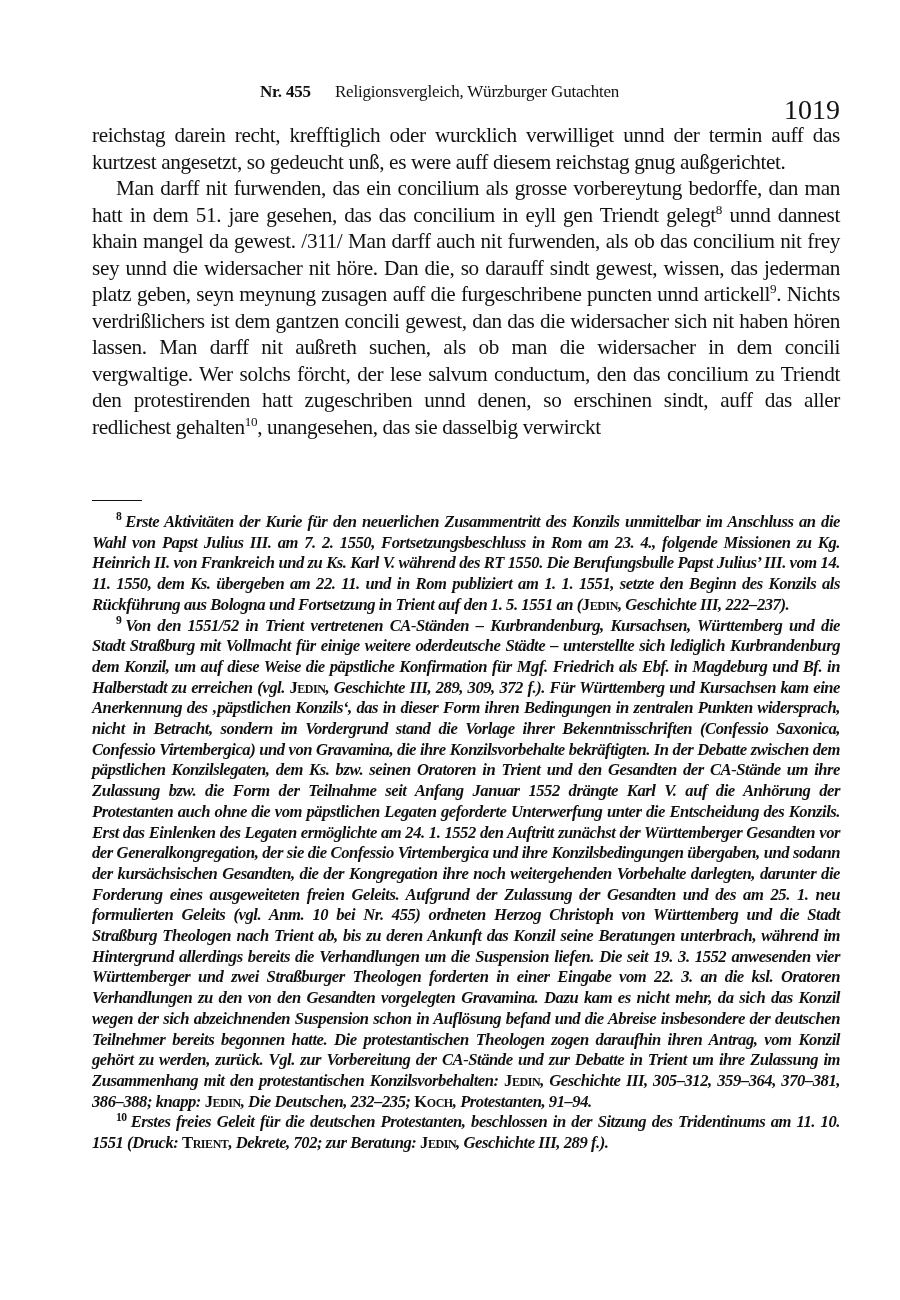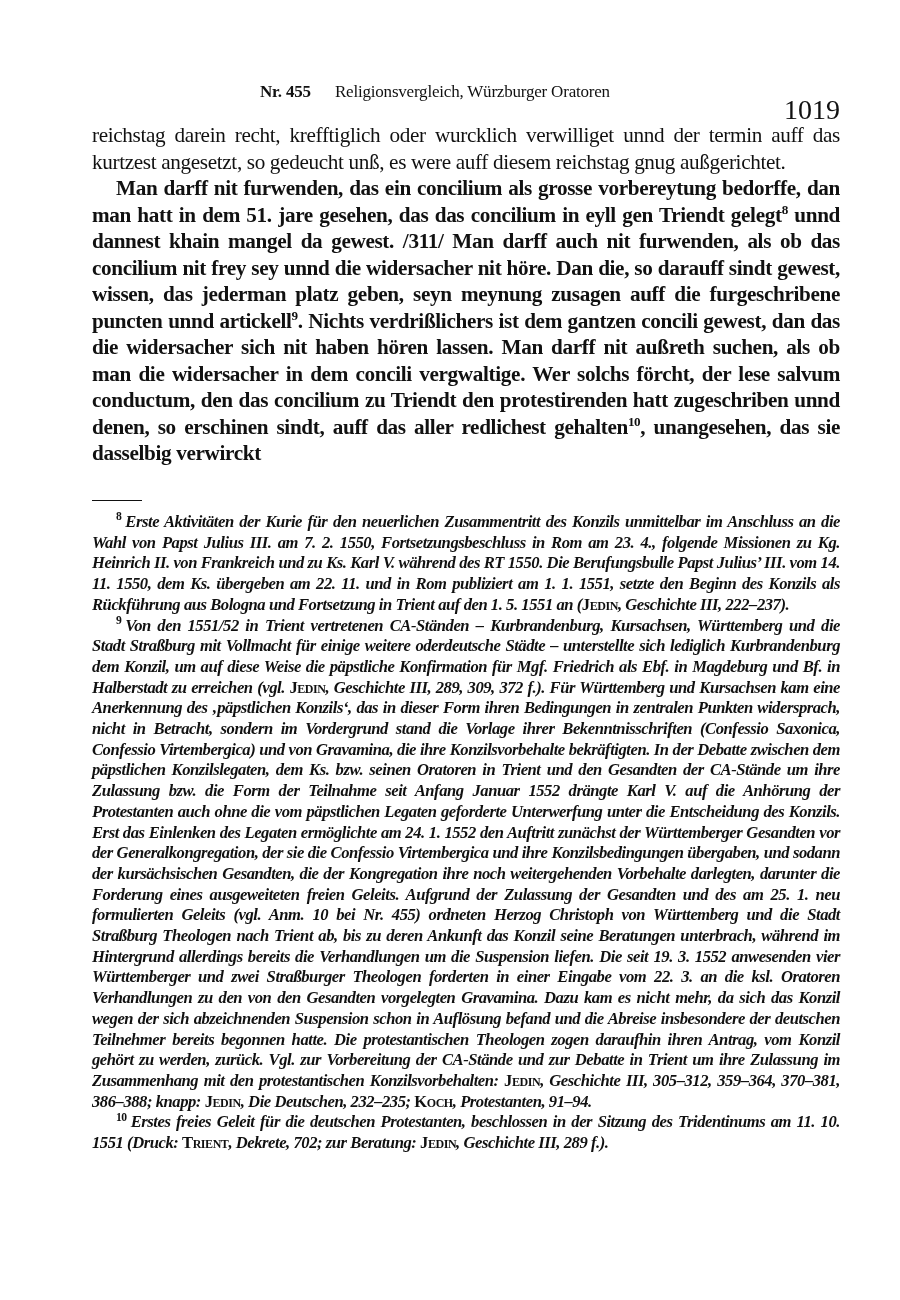--- a/index.html
+++ b/index.html
@@ -7,38 +7,38 @@
   .page { position: absolute; left: 92px; top: 0; width: 748px; }
   .header { position: absolute; top: 78px; left: 0; width: 748px; height: 26px;
     font-family: "Liberation Serif", serif; font-size: 17px; }
   .header .title { position: absolute; left: 168px; top: 4px; white-space: nowrap; letter-spacing: -0.2px; }
   .header .num { margin-right: 20px; font-weight: bold; }
   .header .pageno { position: absolute; right: 0; top: 16px; font-size: 28px; margin-left: 16px; }
   .body { position: absolute; top: 122px; left: 0; width: 748px;
     font-family: "Liberation Serif", serif; font-size: 21.2px; line-height: 26.5px;
     text-align: justify; letter-spacing: -0.35px; }
   .body p { margin: 0; }
-  .body p.indent { text-indent: 24px; font-weight: bold; }
+  .body p.indent { text-indent: 24px; }
   sup { font-size: 0.62em; line-height: 0; vertical-align: super; }
   .rule { position: absolute; top: 500px; left: 0; width: 50px; border-top: 1.2px solid #111; }
   .notes { position: absolute; top: 512px; left: 0; width: 748px;
     font-family: "Liberation Serif", serif; font-style: italic; font-size: 16.6px; line-height: 20.7px;
     text-align: justify; letter-spacing: -0.45px; }
   .notes p { margin: 0; text-indent: 24px; font-weight: bold; }
   .notes .fn { font-style: normal; font-size: 0.7em; vertical-align: super; line-height: 0; margin-right: 4px; }
   .sc { font-style: normal; font-variant: small-caps; }
 </style>
 </head>
 <body>
 
 <div class="page">
   <div class="header">
     <div class="title">
       <span class="num">Nr. 455</span>
-      <span>Religionsvergleich, Würzburger Oratoren</span>
+      <span>Religionsvergleich, Würzburger Gutachten</span>
     </div>
     <div class="pageno">1019</div>
   </div>
 
   <div class="body">
     <p>reichstag darein recht, krefftiglich oder wurcklich verwilliget unnd der termin auff das kurtzest angesetzt, so gedeucht unß, es were auff diesem reichstag gnug außgerichtet.</p>
     <p class="indent"><span>Man darff nit furwenden, das ein concilium als grosse vorbereytung bedorffe, dan man hatt in dem 51. jare gesehen, das das concilium in eyll gen Triendt gelegt</span><sup>8</sup><span> unnd dannest khain mangel da gewest. /311/ Man darff auch nit furwenden, als ob das concilium nit frey sey unnd die widersacher nit höre. Dan die, so darauff sindt gewest, wissen, das jederman platz geben, seyn meynung zusagen auff die furgeschribene puncten unnd artickell</span><sup>9</sup><span>. Nichts verdrißlichers ist dem gantzen concili gewest, dan das die widersacher sich nit haben hören lassen. Man darff nit außreth suchen, als ob man die widersacher in dem concili vergwaltige. Wer solchs förcht, der lese salvum conductum, den das concilium zu Triendt den protestirenden hatt zugeschriben unnd denen, so erschinen sindt, auff das aller redlichest gehalten</span><sup>10</sup><span>, unangesehen, das sie dasselbig verwirckt</span></p>
   </div>
 
   <div class="rule"></div>

